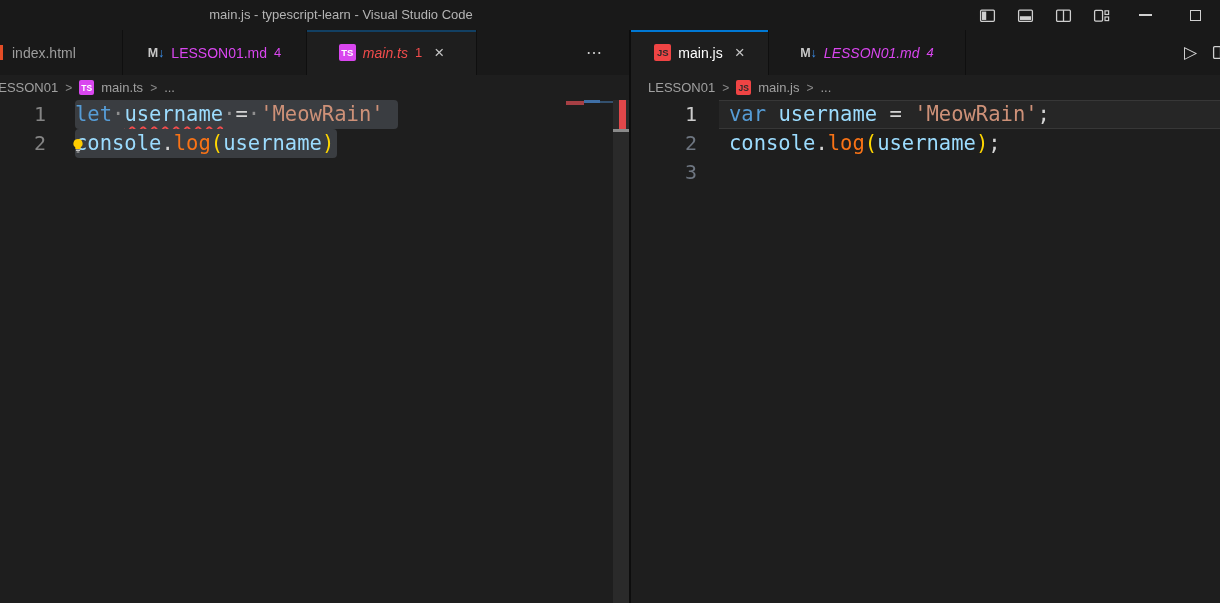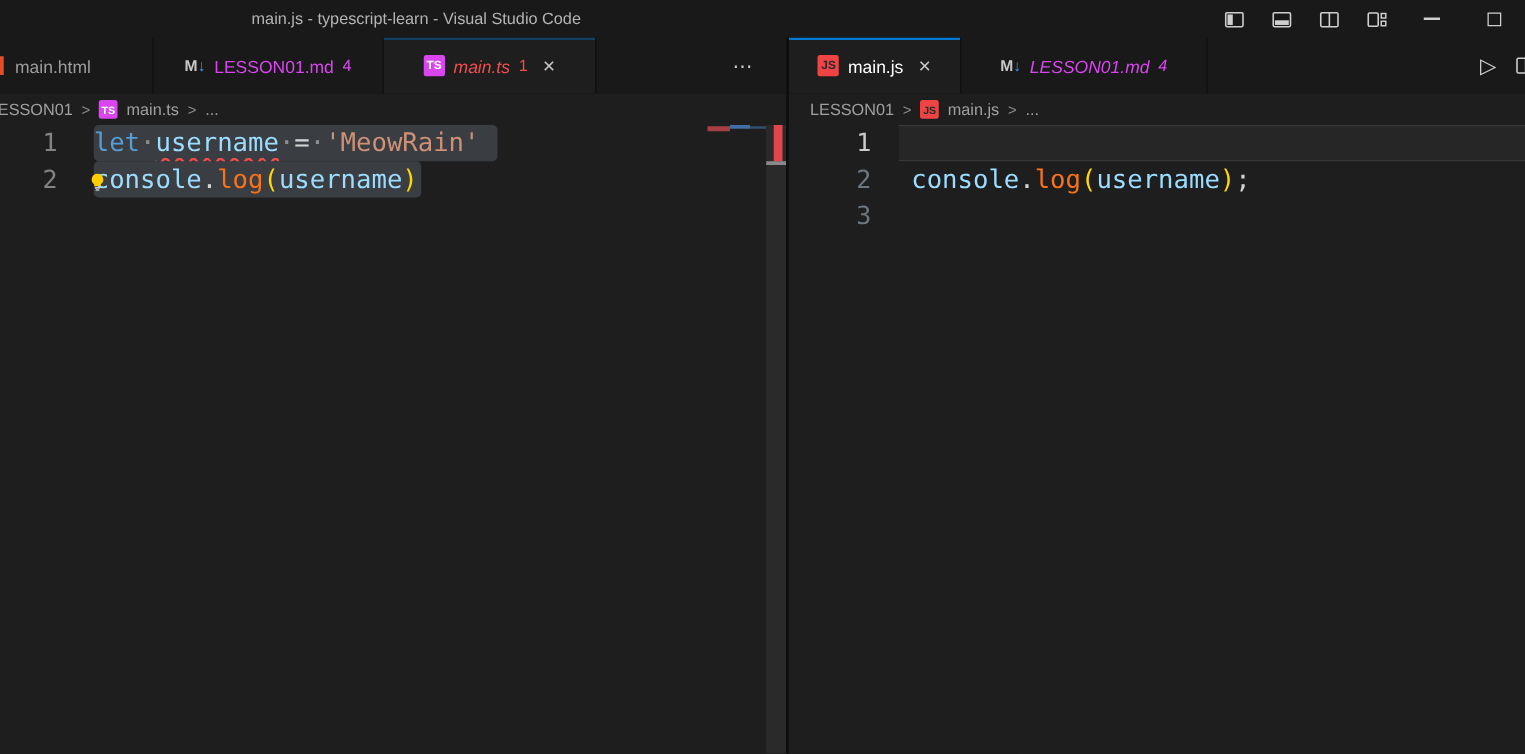--- a/index.html
+++ b/index.html
@@ -7,21 +7,21 @@
   body {
     background:#1e1e1e;
     font-family:"Liberation Sans", sans-serif;
     color:#cccccc;
     position:relative;
   }
 
   
   .titlebar { position:absolute; top:0; left:0; width:1220px; height:30px; background:#191919; }
   .title-text {
-    position:absolute; left:8px; top:0; width:650px; height:30px; line-height:30px;
+    position:absolute; left:16px; top:0; width:650px; height:30px; line-height:30px;
     text-align:center; font-size:13px; color:#b4b4b4; white-space:nowrap;
   }
   .tb-controls { position:absolute; right:0; top:0; height:30px; display:flex; align-items:center; }
   .tb-icon { width:38px; height:30px; display:flex; align-items:center; justify-content:center; }
   .win-btn { width:50px; height:30px; display:flex; align-items:center; justify-content:center; }
   .min-glyph { width:13px; height:2px; background:#d0d0d0; }
   .max-glyph { width:11px; height:11px; border:1.5px solid #d0d0d0; }
 
   
   .tabbar {
@@ -166,21 +166,21 @@
         <div class="min-glyph"></div>
       </div>
     <div class="win-btn">
         <div class="max-glyph"></div>
       </div>
   </div>
 </div>
 
 <div class="tabbar tabbar-left">
   <div class="tab lt1">
-    <span>main.html</span>
+    <span>index.html</span>
   </div>
   <div class="tab lt2">
     <span class="md-icon"><span>M</span><span class="md-arrow">↓</span></span>
     <span class="c-mod">LESSON01.md</span>
     <span class="badge c-mod">4</span>
   </div>
   <div class="tab lt3 active accent-dim">
     <span class="sq-icon ts-bg">TS</span>
     <span class="c-err italic">main.ts</span>
     <span class="badge c-err">1</span>
@@ -243,17 +243,17 @@
   <div class="scrollbar-strip">
     <div class="ov-error"></div>
     <div class="ov-cursor"></div>
   </div>
 </div>
 
 <div class="group-divider"></div>
 
 <div class="editor editor-right">
   <div>
-      <div class="code-line current"><div class="cur-bg"></div><span class="ln ln-active">1</span></div>
+      <div class="code-line current"><div class="cur-bg"></div><span class="ln ln-active">1</span><span class="line-text"><span class="tk-kw">var</span><span class="tk-sp"> </span><span class="tk-var">username</span><span class="tk-sp"> </span><span class="tk-op">=</span><span class="tk-sp"> </span><span class="tk-str">'MeowRain'</span><span class="tk-op">;</span></span></div>
       <div class="code-line"><span class="ln">2</span><span class="line-text"><span class="tk-var">console</span><span class="tk-op">.</span><span class="tk-fn">log</span><span class="tk-br">(</span><span class="tk-var">username</span><span class="tk-br">)</span><span class="tk-op">;</span></span></div>
       <div class="code-line"><span class="ln">3</span><span class="line-text"></span></div>
     </div>
 </div>
 
 </body></html>

